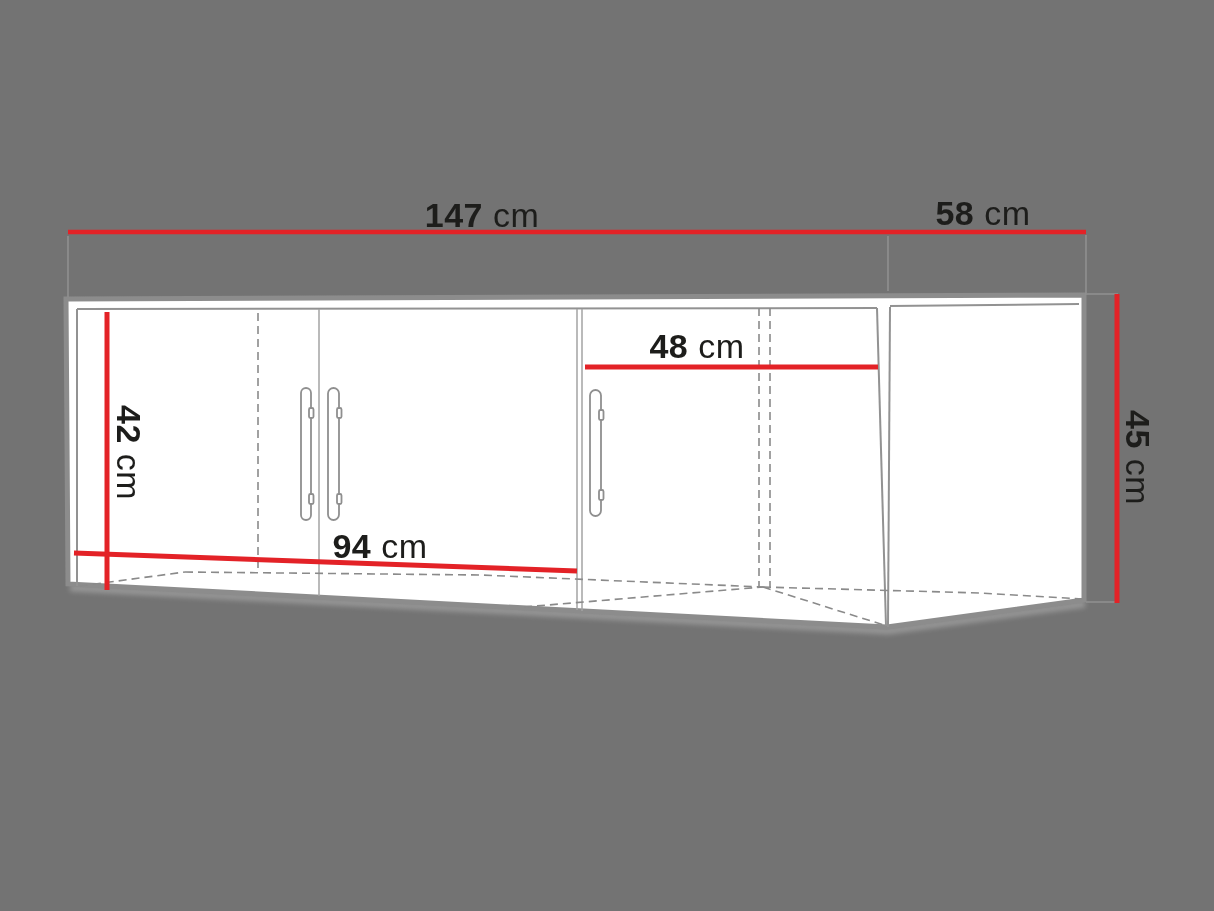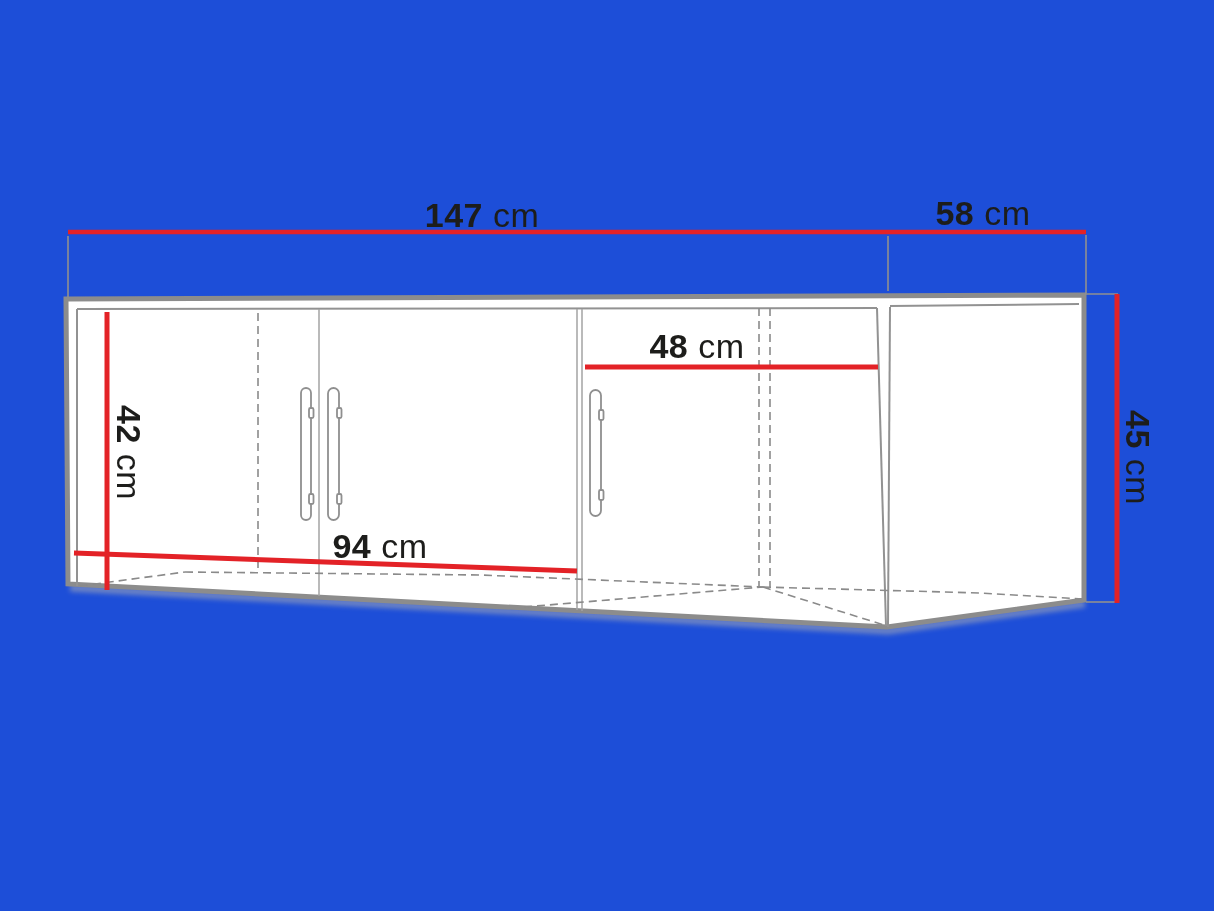--- a/index.html
+++ b/index.html
@@ -8,21 +8,21 @@
     background: #ffffff;
     width: 1214px;
     height: 911px;
     overflow: hidden;
     font-family: "Liberation Sans", sans-serif;
   }
   #stage {
     position: relative;
     width: 1214px;
     height: 911px;
-    background: #1d4ed8;
+    background: #737373;
   }
   svg { display: block; }
   .dim-label {
     font-family: "Liberation Sans", sans-serif;
     font-size: 34px;
     fill: #1d1d1b;
     letter-spacing: 0.5px;
   }
   .dim-label .num  { font-weight: 700; }
   .dim-label .unit { font-weight: 400; }

